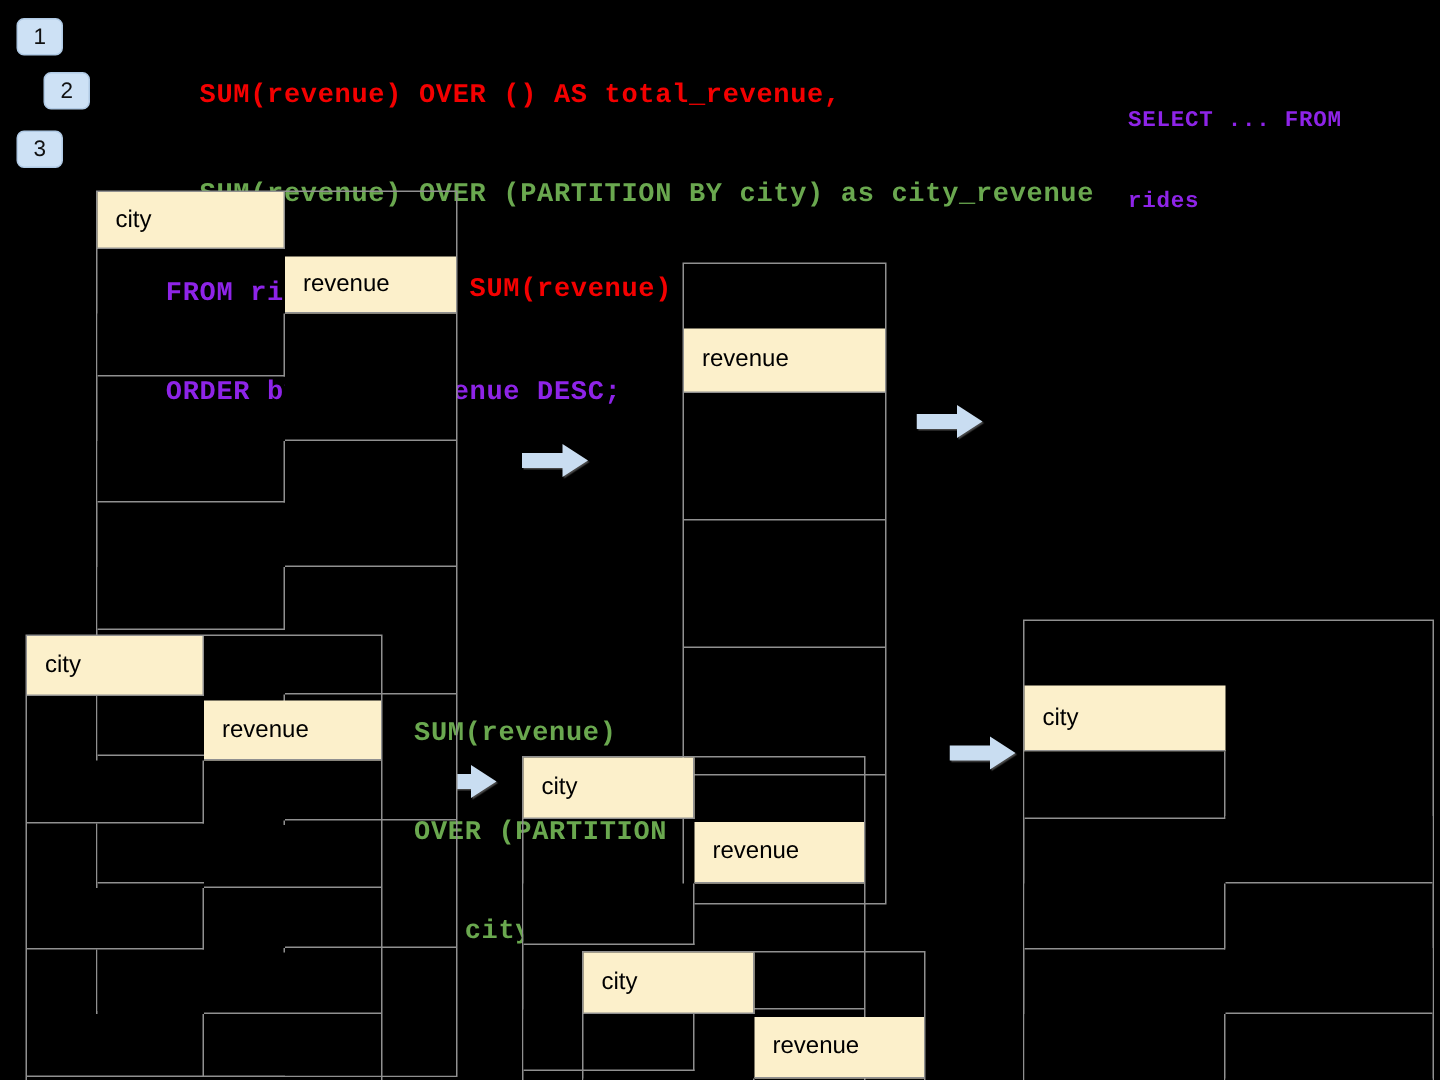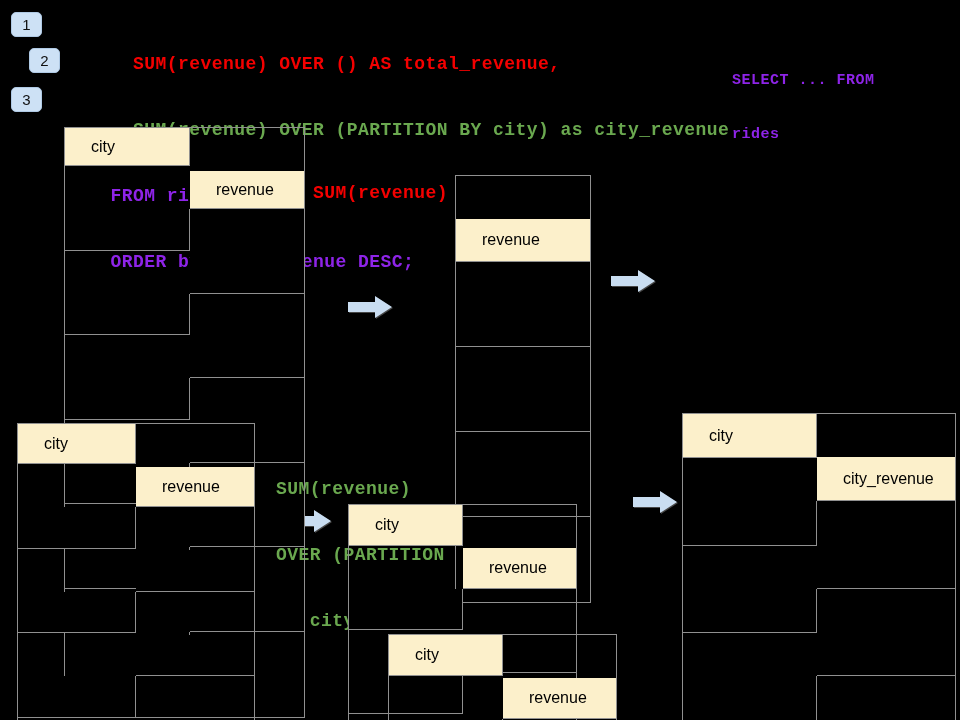--- a/index.html
+++ b/index.html
@@ -30,21 +30,21 @@
   .tbl{position:absolute;border:1px solid #909090;box-sizing:border-box;}
   .trow{display:flex;}
   .tcell{
     box-sizing:border-box;border-right:1px solid #909090;border-bottom:1px solid #909090;
     flex-shrink:0;
   }
   .trow .tcell:last-child{border-right:none;margin-top:43px;}
   .tbl .trow:last-child .tcell{border-bottom:none;}
   .th{
     background:#FCF0CB;height:var(--hh);display:flex;align-items:center;
-    padding-left:26px;font-size:16px;color:#000;
+    padding-left:12px;font-size:16px;color:#000;
   }
   .td{background:#000;height:var(--rh);}
   
   .arrow{position:absolute;width:45px;height:24px;filter:drop-shadow(1px 1.5px 0 rgba(95,95,95,.75));}
   .arrow svg{display:block;width:100%;height:100%;}
 </style>
 </head>
 <body>
 
 <div id="stage">
@@ -53,21 +53,21 @@
   <div class="badge" style="left:29px;top:48px">2</div>
   <div class="badge" style="left:11px;top:87px">3</div>
 
   <div class="mono" style="left:88px;top:9px">
     <div class="c-red">    SUM(revenue) OVER () AS total_revenue,</div>
     <div class="c-green">    SUM(revenue) OVER (PARTITION BY city) as city_revenue</div>
     <div class="c-purple">  FROM rides</div>
     <div class="c-purple">  ORDER by city_revenue DESC;</div>
   </div>
 
-  <div class="mono-sm c-purple" style="left:732px;top:36px">
+  <div class="mono-sm c-purple" style="left:752px;top:36px">
     <div>SELECT ... FROM</div>
     <div>rides</div>
   </div>
 
   <div class="mono c-red" style="left:313px;top:138px">
     <div>SUM(revenue)</div>
   </div>
 
   <div class="mono c-green" style="left:276px;top:434px">
     <div>SUM(revenue)</div>
@@ -185,21 +185,20 @@
       </div>
       <div class="trow">
         <div class="tcell td" style="width: 50.2183%;"></div>
         <div class="tcell td" style="width: 49.7817%;"></div>
       </div>
     </div>
 
   <div class="tbl" style="left:682px;top:413px;width:274px;--hh:44px;--rh:44.5px;z-index:1">
       <div class="trow">
         <div class="tcell th" style="width: 49.2701%;">city</div>
-        <div class="tcell th" style="width: 50.7299%;">city_revenue</div>
       </div>
       <div class="trow">
         <div class="tcell td" style="width: 49.2701%;"></div>
         <div class="tcell td" style="width: 50.7299%;"></div>
       </div>
       <div class="trow">
         <div class="tcell td" style="width: 49.2701%;"></div>
         <div class="tcell td" style="width: 50.7299%;"></div>
       </div>
       <div class="trow">

